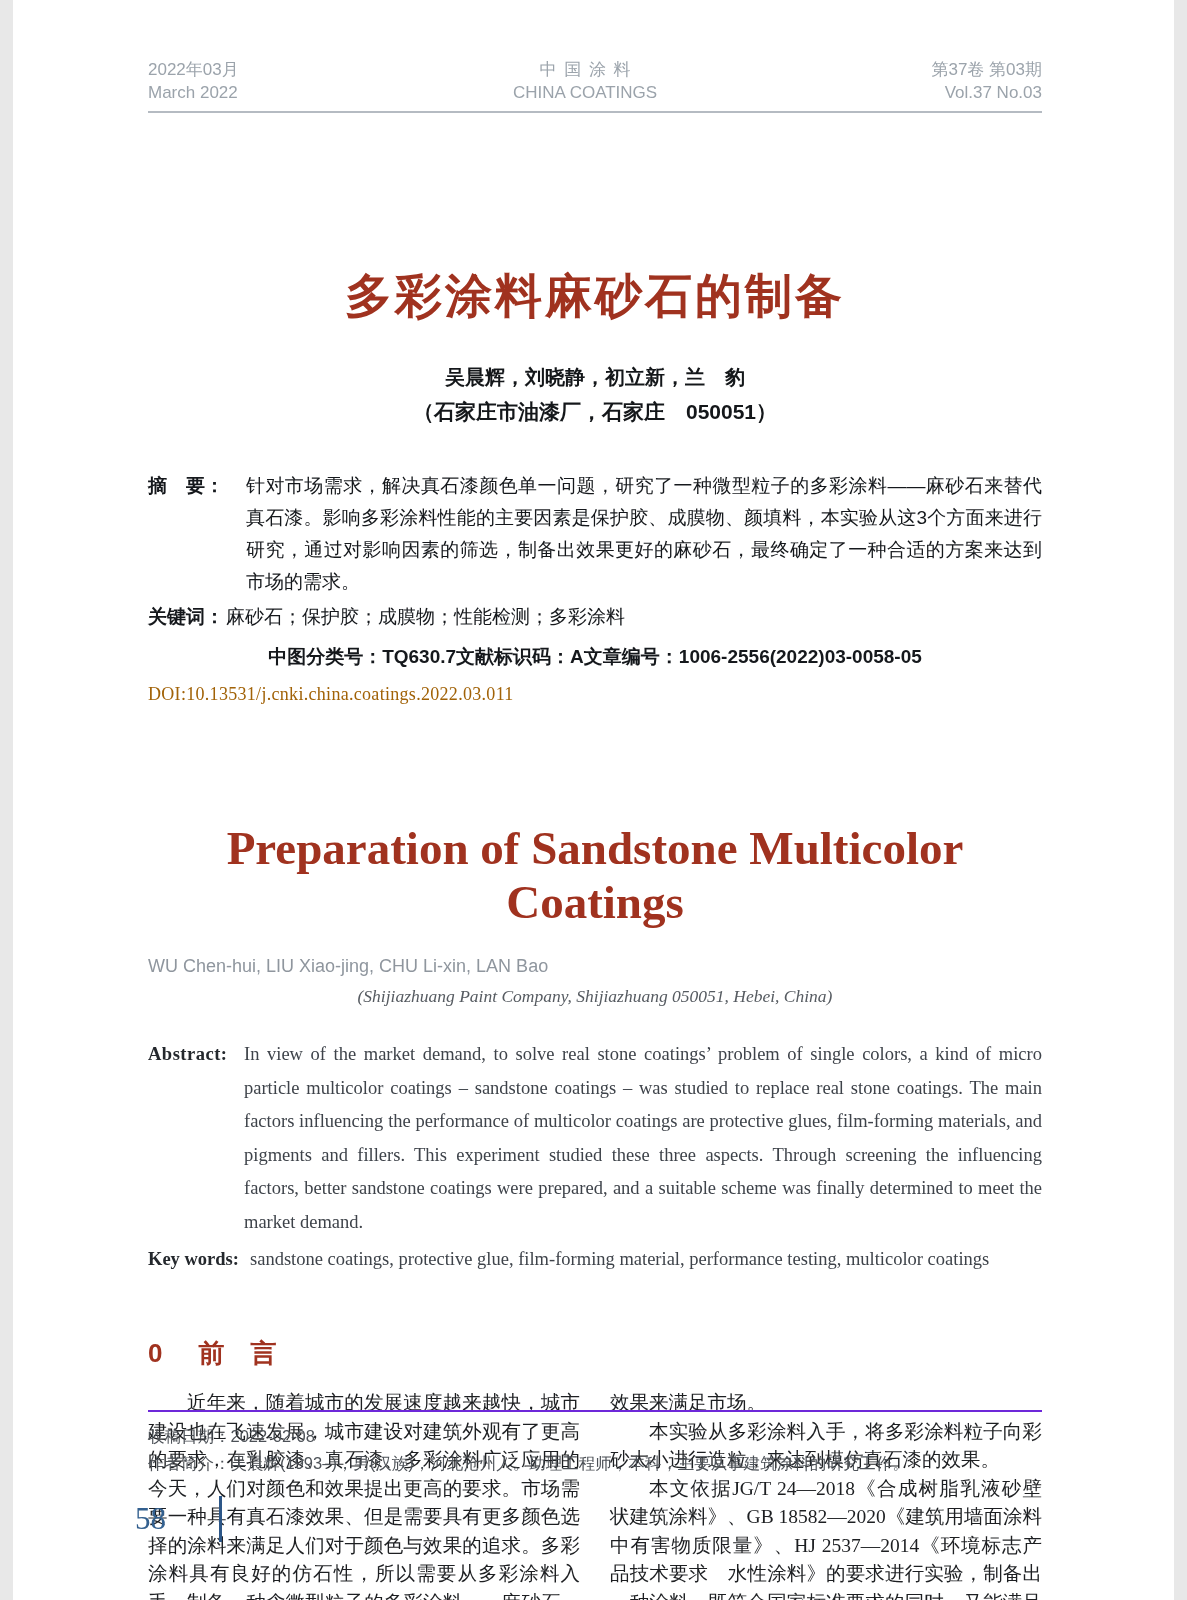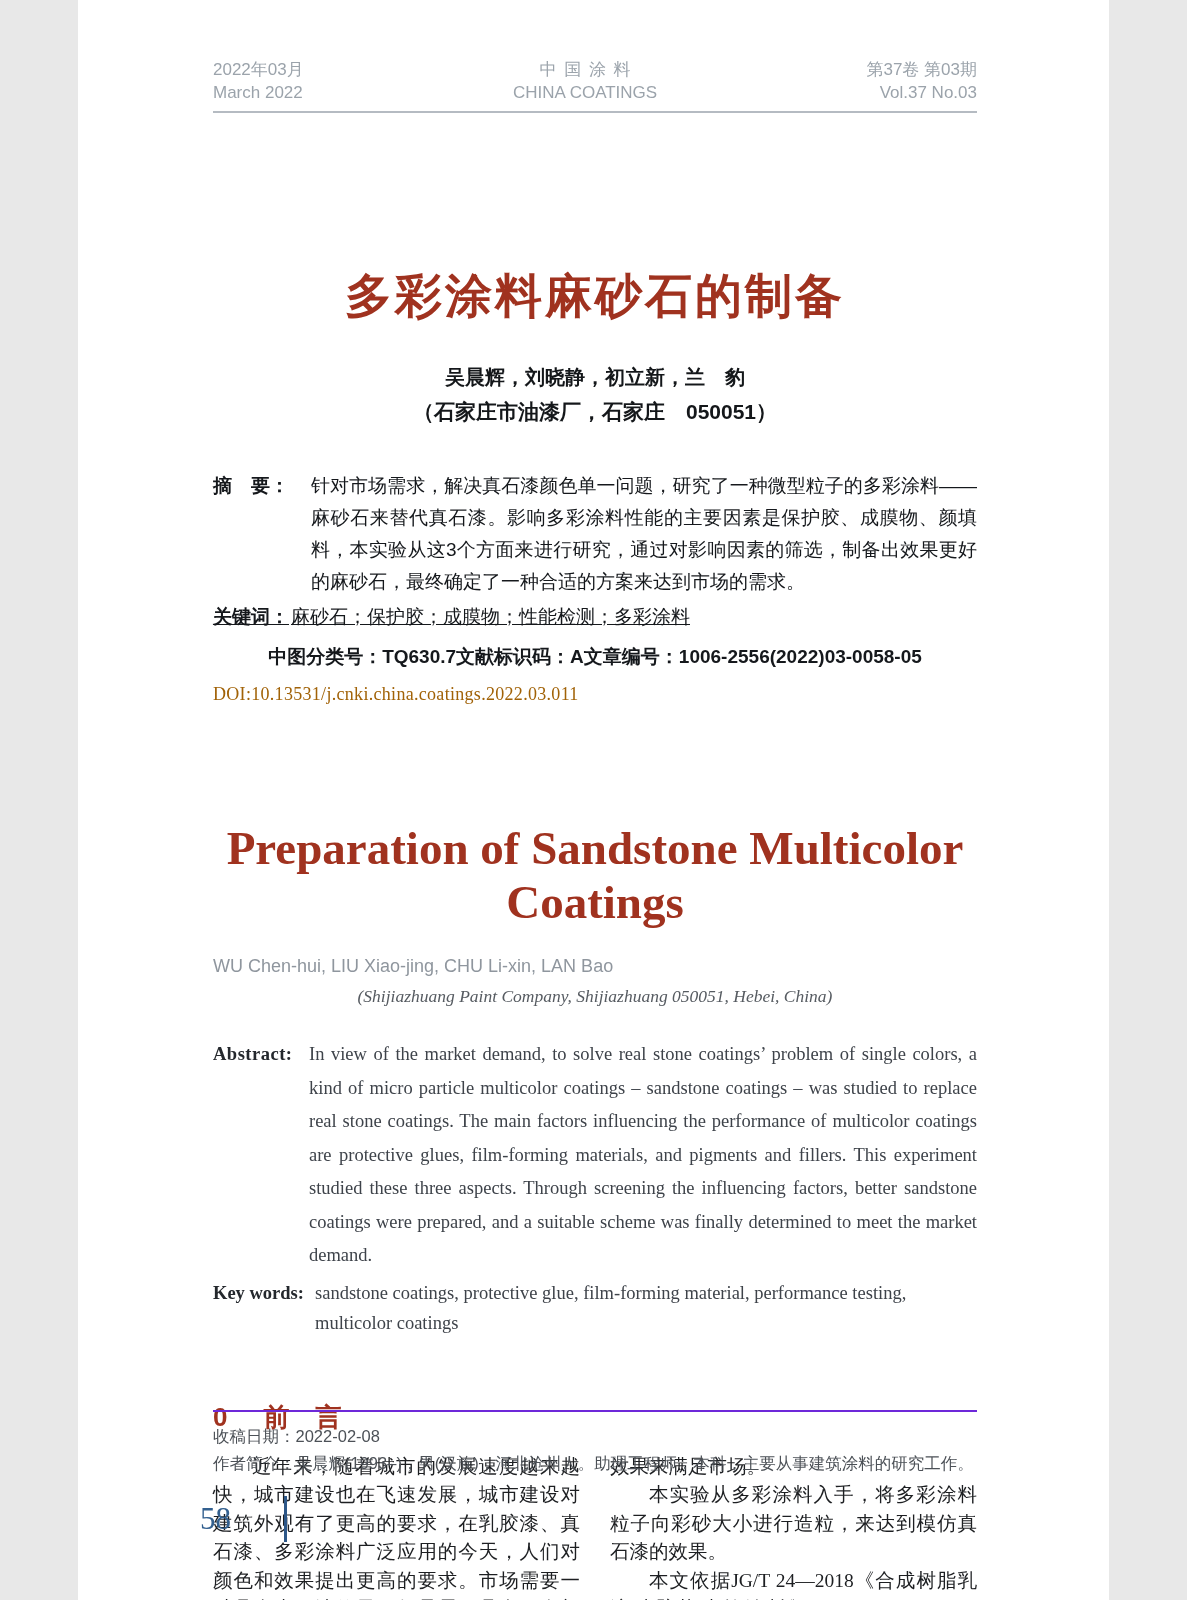--- a/index.html
+++ b/index.html
@@ -6,21 +6,21 @@
     --red:#A0321F;
     --hdr-gray:#9BA3AB;
     --fn-gray:#4C5157;
     --blue:#33608F;
     --bar-blue:#2D5788;
     --col-gray:#7E8893;
   }
   *{margin:0;padding:0;box-sizing:border-box;}
   html,body{background:#e8e8e8;}
   .page{
-    width:1031px;height:1600px;background:#ffffff;position:relative;overflow:hidden;
+    width:1161px;height:1600px;background:#ffffff;position:relative;overflow:hidden;
     margin:0 auto;font-family:"Liberation Sans","DejaVu Sans",sans-serif;color:#1c1c1c;
   }
   .inner{padding:0 132px 0 135px;}
   
   .journal-header{
     display:flex;justify-content:space-between;align-items:flex-end;
     padding-top:58px;padding-bottom:7px;border-bottom:2px solid #b5bbc2;
     color:var(--hdr-gray);font-size:17px;line-height:23px;
   }
   .jh-left{text-align:left;}
@@ -31,21 +31,21 @@
   .title-cn{
     margin-top:152px;text-align:center;font-size:47px;font-weight:800;
     letter-spacing:3px;color:var(--red);
   }
   .authors-cn{margin-top:36px;text-align:center;font-size:20px;font-weight:700;color:#14171a;}
   .affil-cn{margin-top:7px;text-align:center;font-size:21px;font-weight:700;color:#14171a;}
   
   .abs-cn{margin-top:44px;display:flex;font-size:19px;line-height:32px;color:#15181c;gap:12px;}
   .abs-cn .lbl{flex:0 0 86px;font-weight:800;}
   .abs-cn .txt{flex:1;text-align:justify;font-weight:500;}
-  .kw-cn{margin-top:4px;display:flex;font-size:19px;line-height:30px;color:#15181c;text-decoration:underline;}
+  .kw-cn{margin-top:4px;display:flex;font-size:19px;line-height:30px;color:#15181c;}
   .kw-cn .lbl{font-weight:800;margin-right:2px;white-space:nowrap;}
   .kw-cn .txt{font-weight:500;}
   .class-row{
     margin-top:11px;display:flex;justify-content:center;
     font-size:19px;line-height:28px;font-weight:700;color:#15181c;
   }
   .doi-line{
     margin-top:13px;font-family:"Liberation Serif","DejaVu Serif",serif;
     font-size:18px;color:#a16207;letter-spacing:0.3px;
   }

